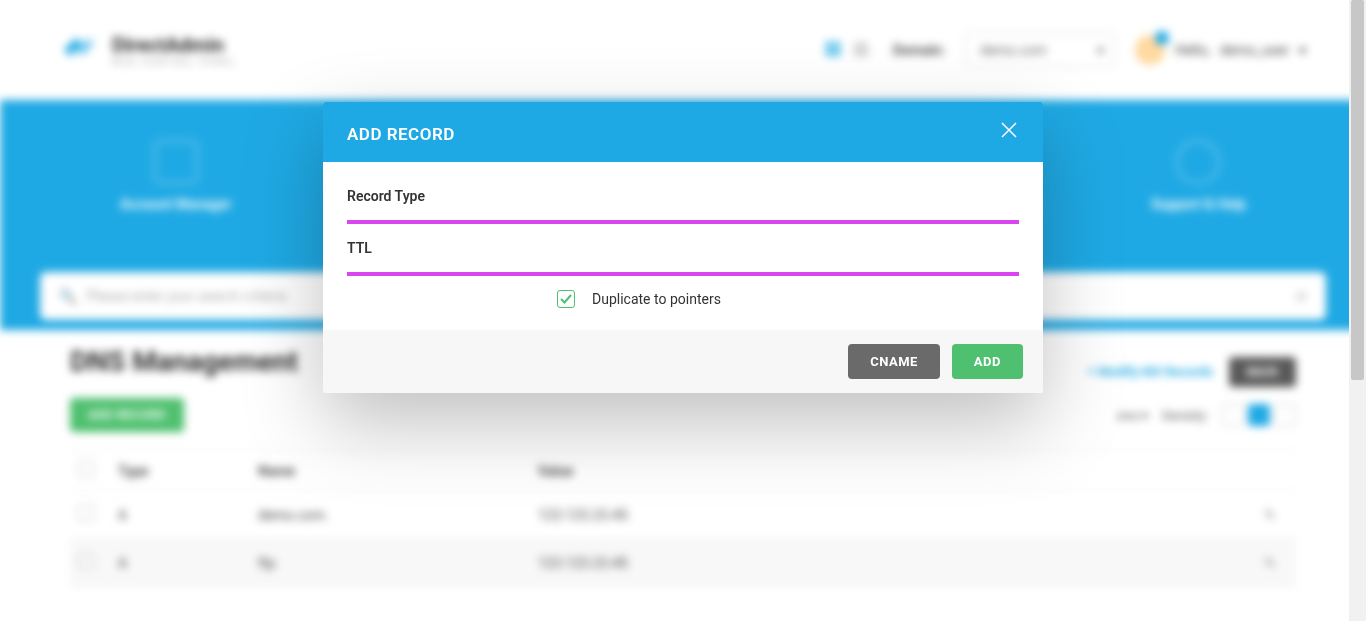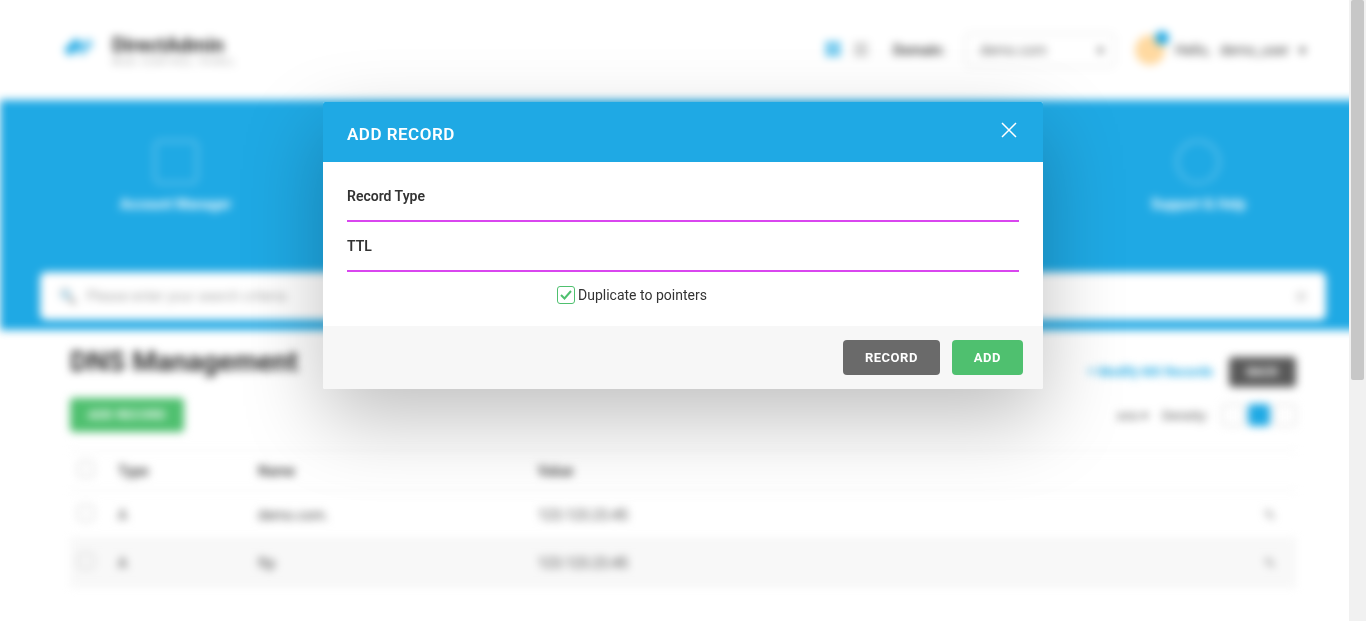--- a/index.html
+++ b/index.html
@@ -50,30 +50,30 @@
   .cb{ width:16px; height:16px; border:1.5px solid #bbb; border-radius:3px; display:inline-block;}
   .row-edit{ color:#777; }
 
   
   .overlay{ position:absolute; inset:0; background:rgba(0,0,0,0); display:flex; justify-content:center; align-items:flex-start; z-index:2; }
   .modal{ margin-top:102px; width:720px; background:#fff; border-radius:2px; box-shadow:0 30px 80px rgba(0,0,0,.25); overflow:hidden; }
   .modal-header{ background:#1fa9e4; color:#fff; padding:18px 24px; display:flex; justify-content:space-between; align-items:flex-end; }
   .modal-title{ font-size:17px; font-weight:600; letter-spacing:.5px; }
   .close-x{ cursor:pointer; }
   .modal-body{ padding:10px 24px 0; }
-  .form-row{ display:flex; align-items:center; padding:16px 0; border-bottom:2px solid #d946ef; gap:20px; }
+  .form-row{ display:flex; align-items:center; padding:16px 0; border-bottom:4px solid #d946ef; gap:20px; }
   .form-row.noborder{ border-bottom:none; }
   .form-label{ width:190px; font-size:14px; color:#333; font-weight:600; }
   .form-control{ flex:1; }
   .select-box, .text-input{ width:100%; border:1px solid #ddd; border-radius:4px; height:40px; padding:0 12px; font-size:14px; color:#333; background:#fff; position:relative; display:flex; align-items:center; }
   .select-box .caret{ position:absolute; right:12px; top:50%; transform:translateY(-50%); }
   .text-input.focused{ border:1.5px solid #1fa9e4; }
   .text-input input{ border:none; outline:none; width:100%; font-size:14px; color:#222; background:transparent; }
 
-  .checkbox-row{ display:flex; align-items:center; gap:3px; padding:14px 0 22px 210px; font-size:14px; color:#333; }
+  .checkbox-row{ display:flex; align-items:center; gap:17px; padding:14px 0 22px 210px; font-size:14px; color:#333; }
   .check{ width:18px; height:18px; border:1.5px solid #4fc06f; border-radius:3px; display:flex; align-items:center; justify-content:center; color:#4fc06f; }
 
   .modal-footer{ background:#f7f7f7; padding:14px 20px; display:flex; justify-content:flex-end; gap:12px; }
   .btn{ border:none; border-radius:4px; padding:10px 22px; font-size:13px; font-weight:700; letter-spacing:.5px; cursor:pointer; }
   .btn-close{ background:#6a6a6a; color:#fff; }
   .btn-add{ background:#4fc06f; color:#fff; }
 
   
   .right-scroll{ position:absolute; top:0; right:0; width:17px; height:100%; background:#f1f1f1; }
   .right-scroll .thumb{ position:absolute; top:0; left:2px; right:2px; height:380px; background:#c7c7c7; border-radius:2px;}
@@ -222,21 +222,21 @@
         <div class="check">
           <svg width="12" height="12" viewBox="0 0 12 12">
               <path d="M1 6 L4.5 9.5 L11 2" stroke="#4fc06f" stroke-width="2" fill="none"></path>
             </svg>
         </div>
         <span>Duplicate to pointers</span>
       </div>
 
     </div>
     <div class="modal-footer">
-      <button class="btn btn-close">RECORD</button>
+      <button class="btn btn-close">CNAME</button>
       <button class="btn btn-add">ADD</button>
     </div>
   </div>
 </div>
 
 <div class="right-scroll">
   <div class="thumb"></div>
 </div>
 
 </body></html>

